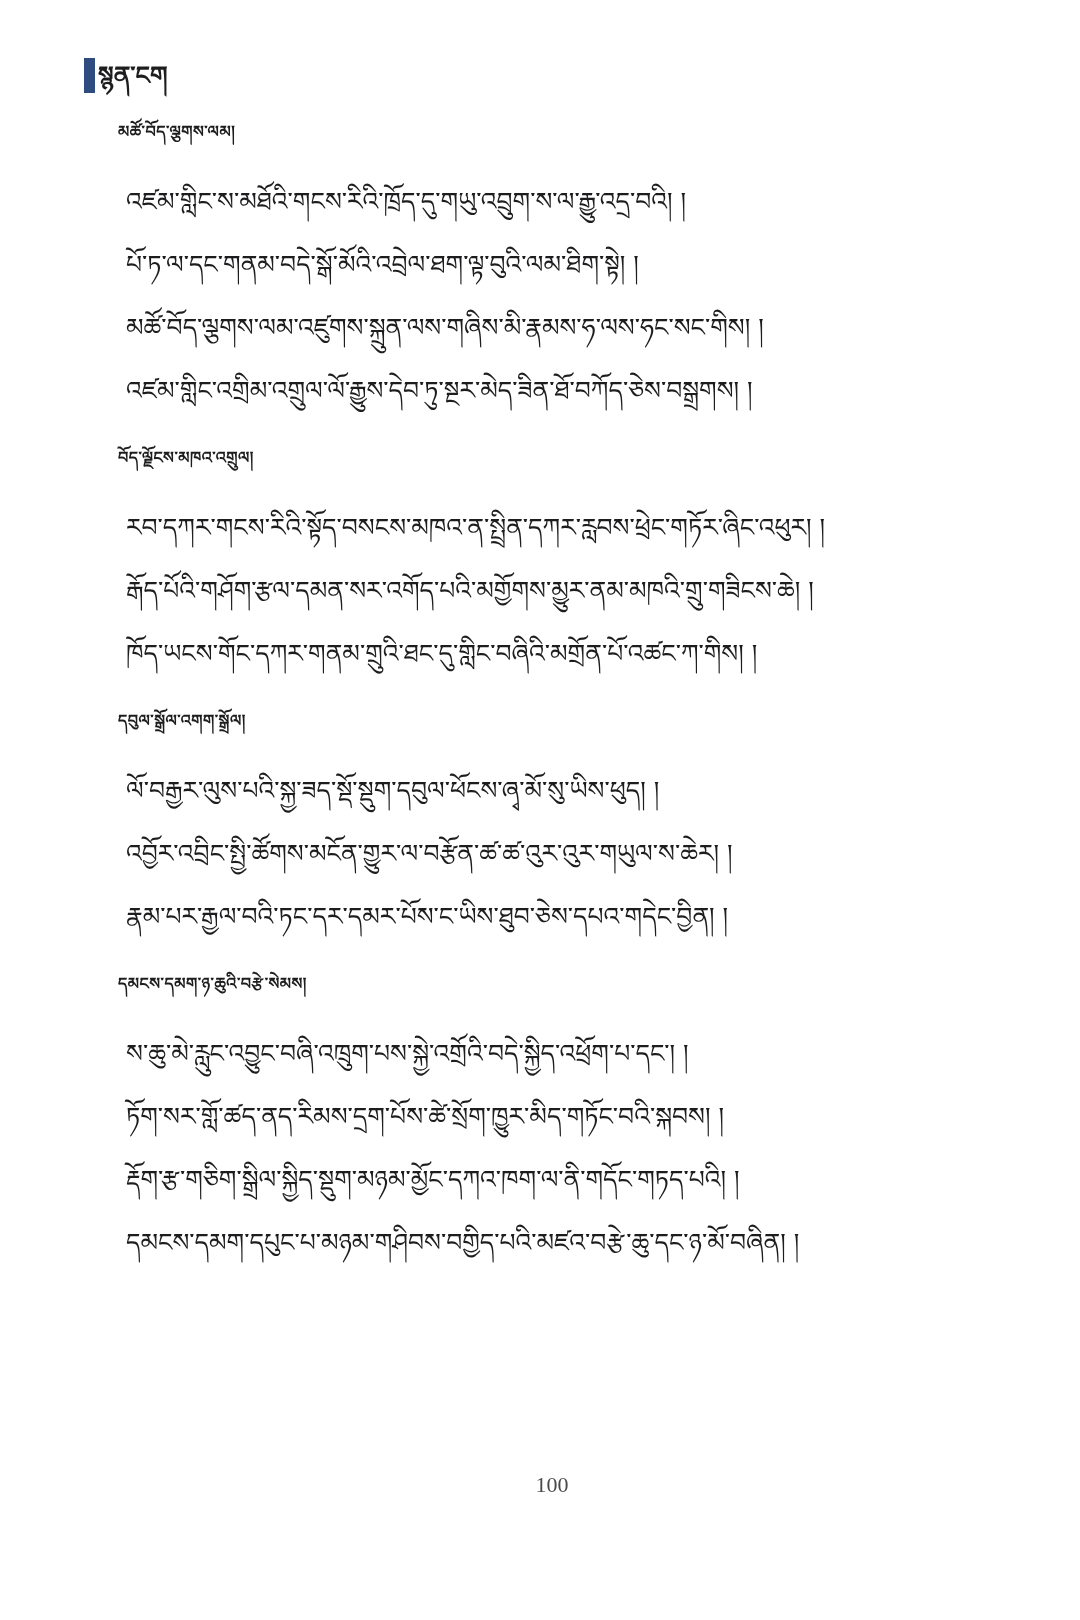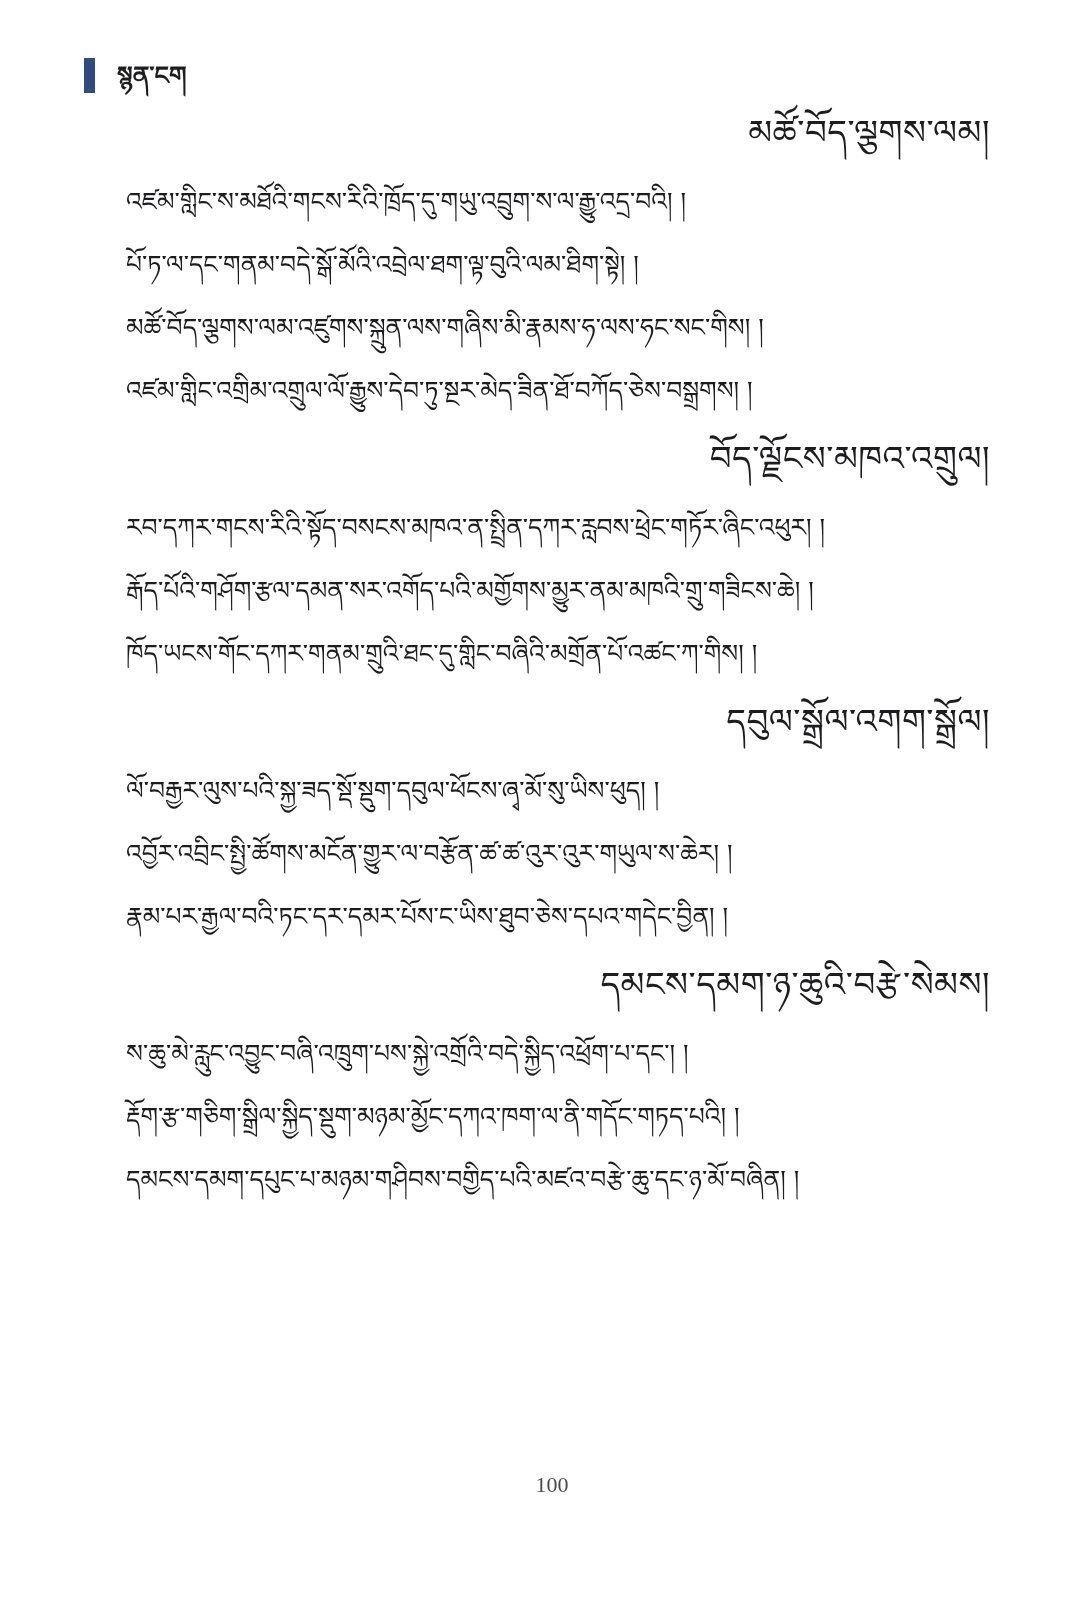--- a/index.html
+++ b/index.html
@@ -6,36 +6,36 @@
   .page{
     position:relative;
     width:1080px;height:1620px;
     background:#ffffff;
     font-family:"DejaVu Sans",sans-serif;
     color:#1d1d1f;
     overflow:hidden;
   }
   .hdr{
     position:absolute;top:58px;left:84px;
-    display:flex;align-items:flex-end;gap:22px;
+    display:flex;align-items:flex-end;gap:3px;
   }
   .hdr .bar{
     width:11px;height:35px;background:#2e4c80;display:inline-block;
   }
   .hdr .lbl{
     font-size:25px;font-weight:600;line-height:35px;white-space:nowrap;
   }
   main.body{
     position:absolute;top:108px;left:0;right:0;
     padding:0 90px 0 118px;
   }
   section.stanza{margin:0 0 10px 0;}
   section.stanza h2{
-    text-align:right;
-    font-size:34px;font-weight:400;
+    text-align:left;
+    font-size:16px;font-weight:700;
     line-height:48px;
     margin:0 0 26px 0;
     letter-spacing:0.5px;
   }
   p.line{
     font-size:25px;
     line-height:40px;
     margin:0 0 23px 8px;
     white-space:nowrap;
   }
@@ -77,20 +77,21 @@
     <section class="stanza">
       <h2>དབུལ་སྒྲོལ་འགག་སྒྲོལ།</h2>
       <p class="line">ལོ་བརྒྱར་ལུས་པའི་སྐྱ་ཟད་སྡོ་སྡུག་དབུལ་ཕོངས་ཞྭ་མོ་སུ་ཡིས་ཕུད། །</p>
       <p class="line">འབྱོར་འབྲིང་སྤྱི་ཚོགས་མངོན་གྱུར་ལ་བརྩོན་ཚ་ཚ་འུར་འུར་གཡུལ་ས་ཆེར། །</p>
       <p class="line">རྣམ་པར་རྒྱལ་བའི་ཏང་དར་དམར་པོས་ང་ཡིས་ཐུབ་ཅེས་དཔའ་གདེང་བྱིན། །</p>
     </section>
 
     <section class="stanza">
       <h2>དམངས་དམག་ཉ་ཆུའི་བརྩེ་སེམས།</h2>
       <p class="line">ས་ཆུ་མེ་རླུང་འབྱུང་བཞི་འཁྲུག་པས་སྐྱེ་འགྲོའི་བདེ་སྐྱིད་འཕྲོག་པ་དང་། །</p>
+      <p class="line">ཏོག་སར་གློ་ཚད་ནད་རིམས་དྲག་པོས་ཚེ་སྲོག་ཁྱུར་མིད་གཏོང་བའི་སྐབས། །</p>
       <p class="line">རྡོག་རྩ་གཅིག་སྒྲིལ་སྐྱིད་སྡུག་མཉམ་མྱོང་དཀའ་ཁག་ལ་ནི་གདོང་གཏད་པའི། །</p>
       <p class="line">དམངས་དམག་དཔུང་པ་མཉམ་གཤིབས་བགྱིད་པའི་མཛའ་བརྩེ་ཆུ་དང་ཉ་མོ་བཞིན། །</p>
     </section>
 
   </main>
 
   <footer class="pgnum">100</footer>
 
 </div>
 

